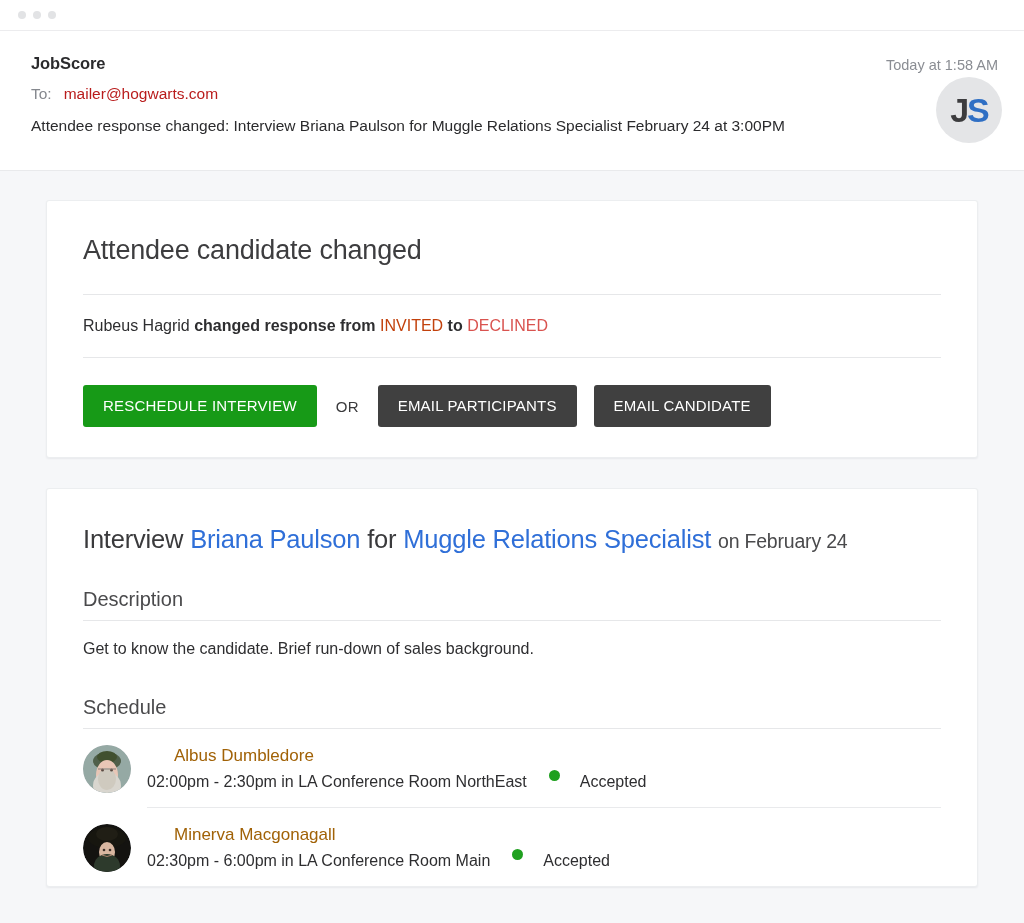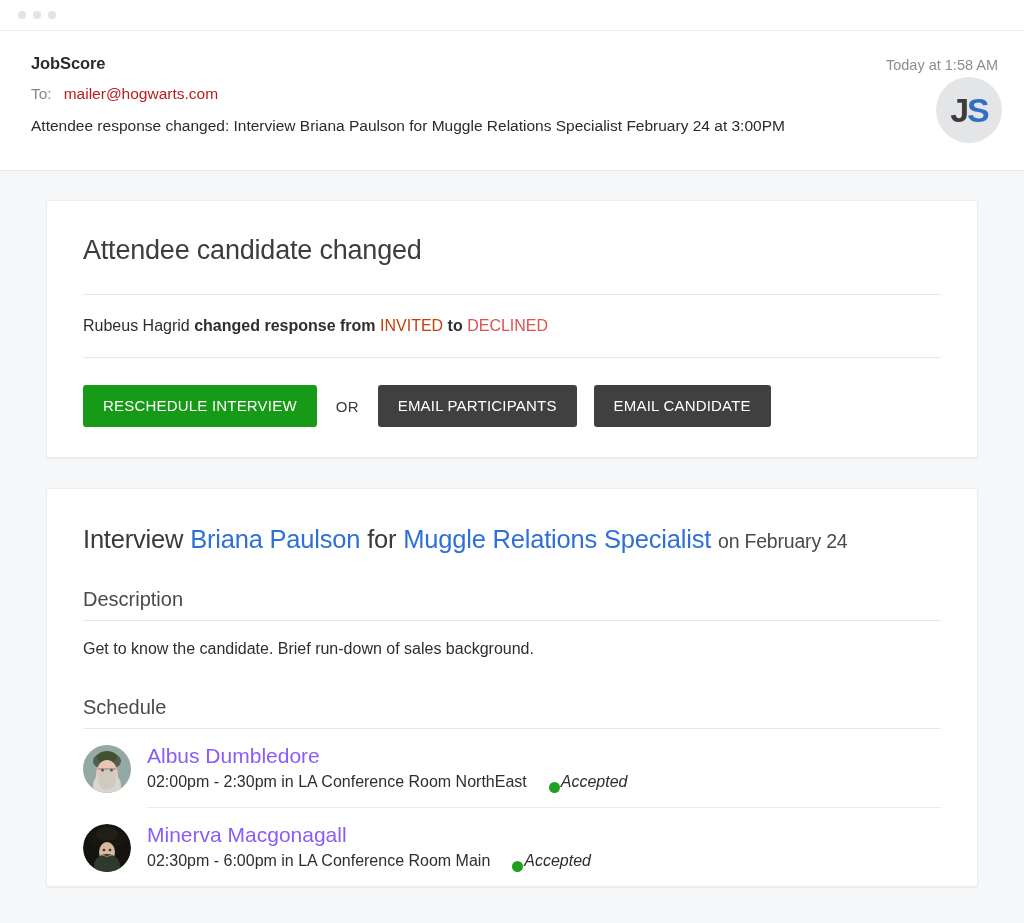--- a/index.html
+++ b/index.html
@@ -222,44 +222,44 @@
     border-radius: 50%;
     flex: 0 0 48px;
     overflow: hidden;
     background: #c9ccd0;
     position: relative;
   }
   .s-avatar svg { display: block; width: 48px; height: 48px; }
 
   .s-info { flex: 1 1 auto; min-width: 0; }
   .s-name {
-    font-size: 21px;
-    color: #8b5cf6;
+    font-size: 17px;
+    color: #a16207;
     line-height: 22px;
     margin-bottom: 3px;
     display: inline-block;
     cursor: pointer;
+    margin-left: 27px;
   }
   .s-detail {
     font-size: 16px;
     color: #2e2e30;
     line-height: 23px;
     display: flex;
     align-items: center;
     gap: 0;
     flex-wrap: nowrap;
   }
   .s-when { white-space: nowrap; }
   .s-status {
     display: inline-flex;
-    align-items: flex-end;
-    gap: 1px;
+    align-items: flex-start;
+    gap: 20px;
     margin-left: 22px;
     white-space: nowrap;
-    font-style: italic;
   }
   .s-dot {
     width: 11px; height: 11px; border-radius: 50%;
     background: #1fa01f;
     flex: 0 0 11px;
   }
   .s-status-label { color: #2e2e30; }
 </style>
 </head>
 <body>

